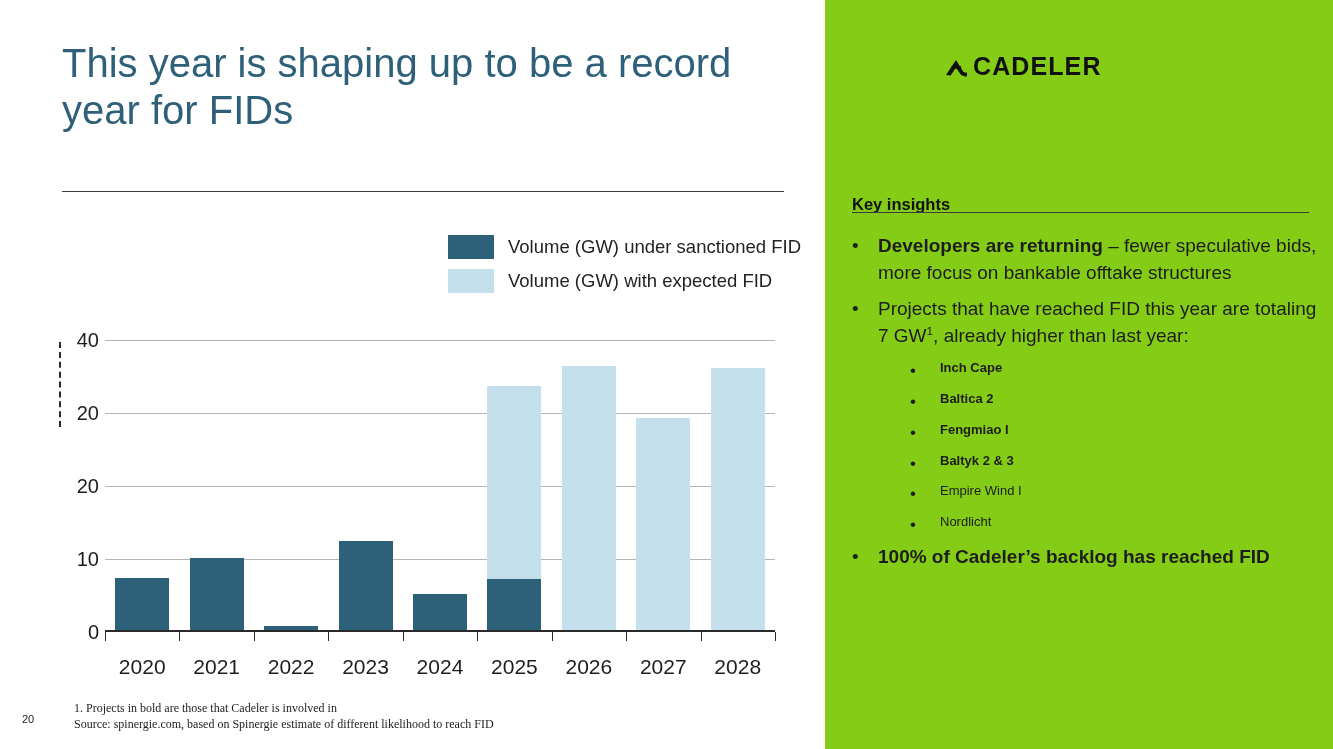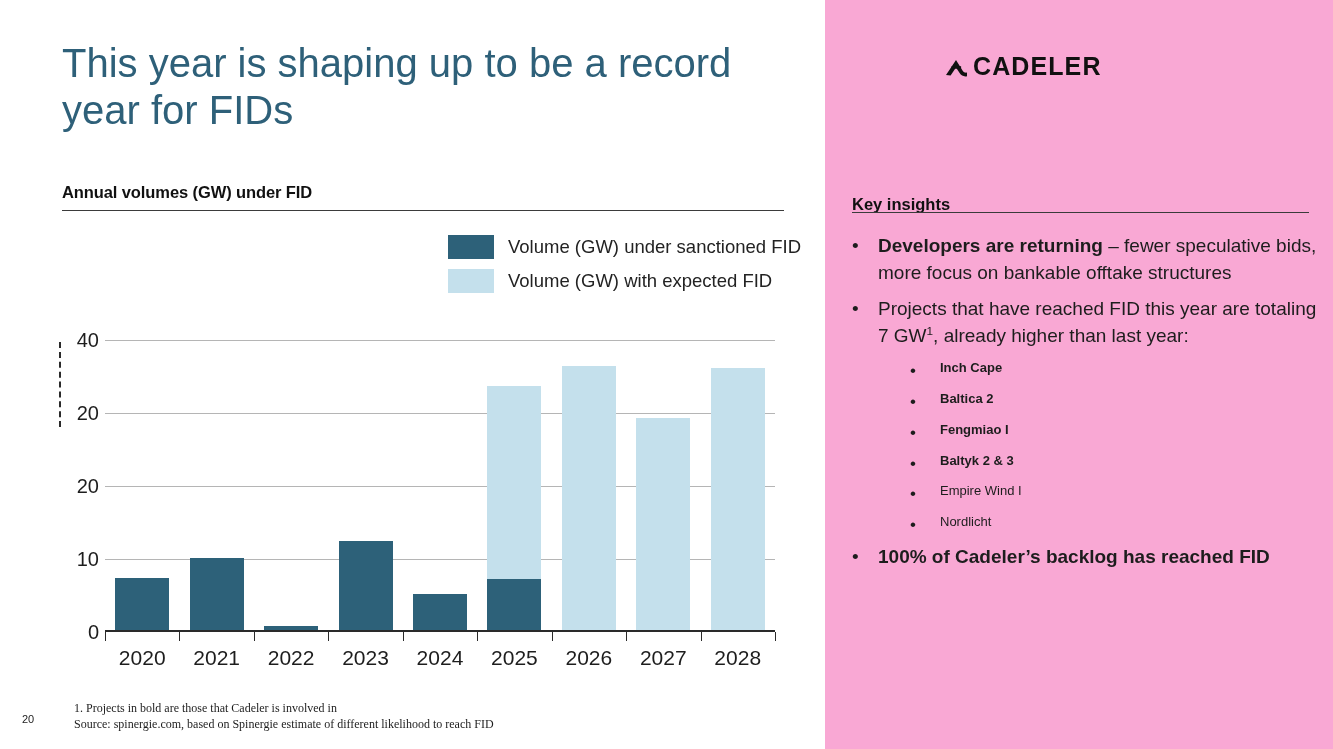--- a/index.html
+++ b/index.html
@@ -147,21 +147,21 @@
   #xtick-row {
     position: absolute;
     left: 0;
     bottom: 0;
     width: 670px;
     height: 2px;
   }
   #xlabels {
     position: absolute;
     left: 60px;
-    top: 316px;
+    top: 325px;
     width: 670px;
     display: flex;
   }
   .xlabel {
     flex: 1 1 0;
     text-align: center;
     font-size: 21px;
     color: #1d1d1d;
   }
 
@@ -198,21 +198,21 @@
     font-family: Liberation Serif, serif;
   }
 
   
   #right-panel {
     position: absolute;
     left: 825px;
     top: 0;
     width: 508px;
     height: 749px;
-    background: #f9a8d4;
+    background: #84cc16;
   }
   #brand-logo {
     position: absolute;
     left: 120px;
     top: 52px;
     display: flex;
     align-items: center;
     gap: 2px;
   }
   #brand-logo-mark { display:block; }
@@ -282,21 +282,20 @@
   }
   .b { font-weight: 700; }
   sup { font-size: 0.62em; vertical-align: super; }
 </style>
 </head>
 <body>
 
 <div id="slide-title">This year is shaping up to be a record year for FIDs</div>
 
 <div id="chart-block">
-  <div id="chart-heading">Annual volumes (GW) under FID</div>
   <div id="chart-heading-rule"></div>
 </div>
 
 <div id="chart-legend">
     <div class="legend-row">
       <span class="legend-swatch" style="background: rgb(45, 97, 121);"></span>
       <span class="legend-label">Volume (GW) under sanctioned FID</span>
     </div>
     <div class="legend-row">
       <span class="legend-swatch" style="background: rgb(196, 224, 236);"></span>

